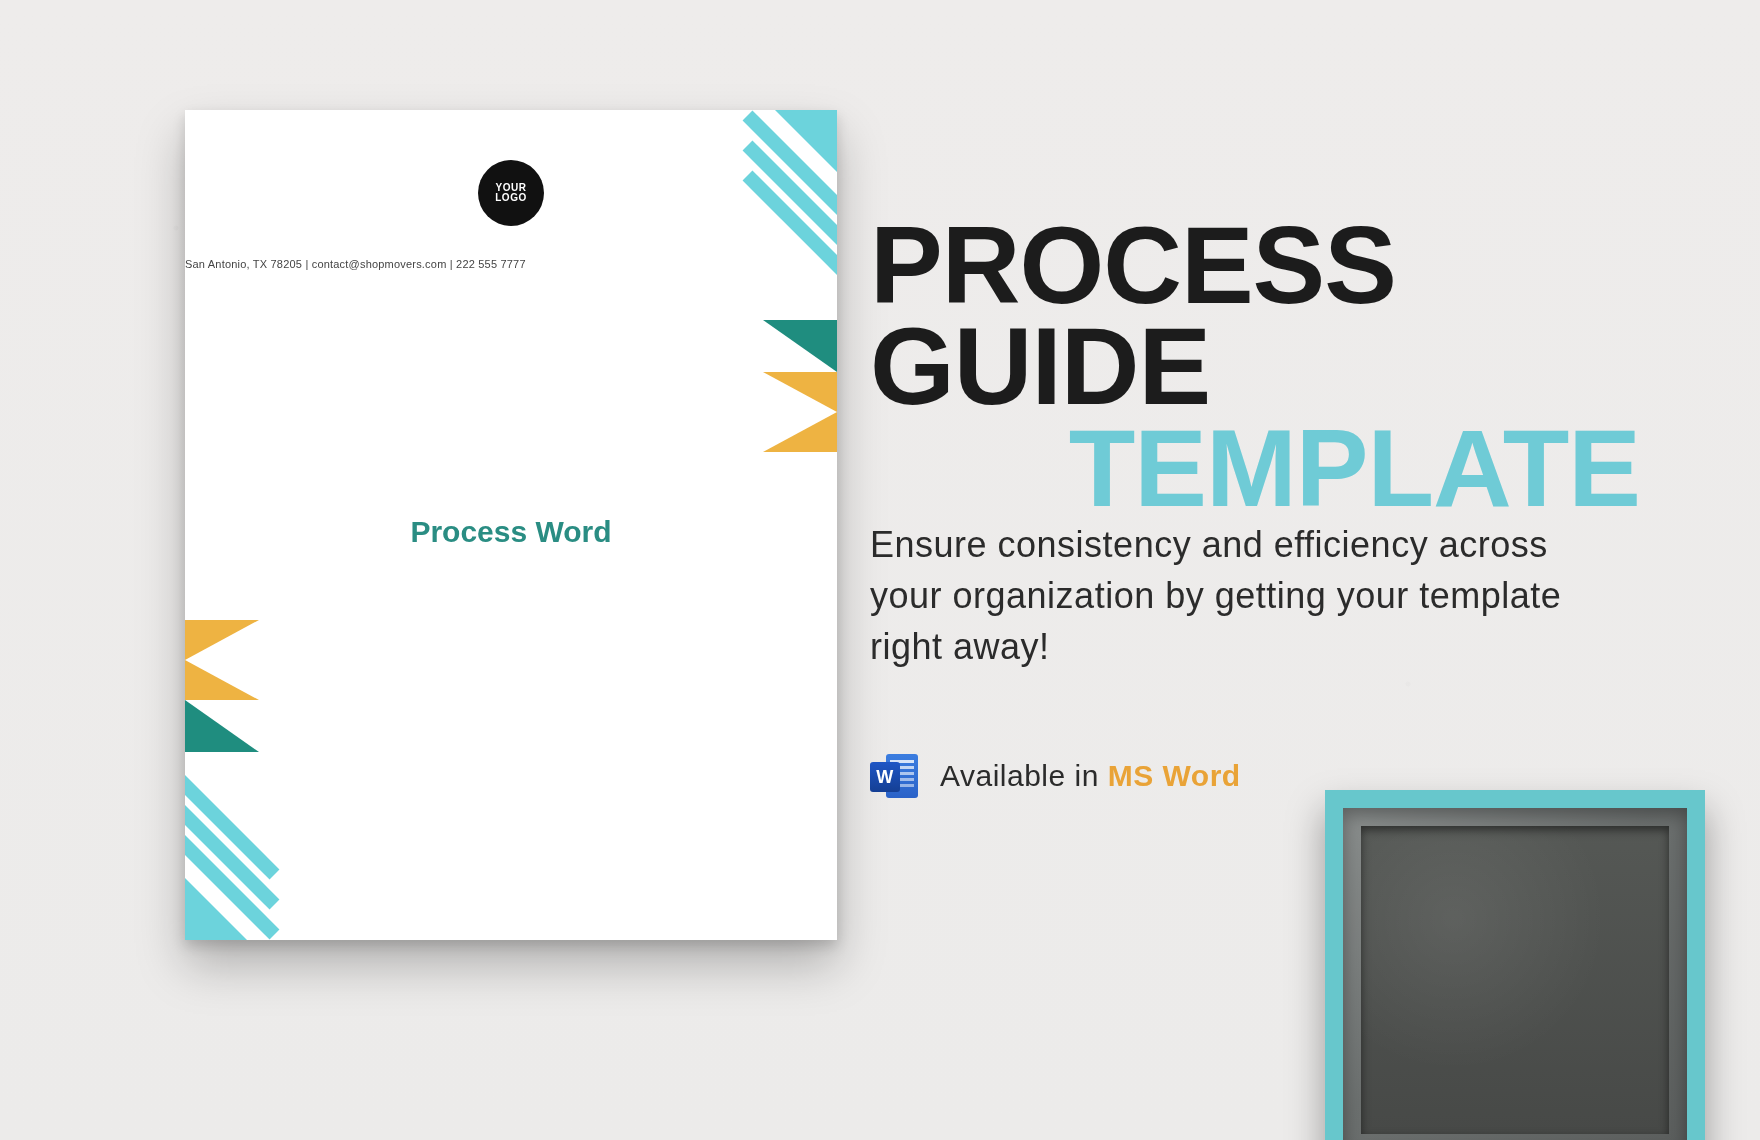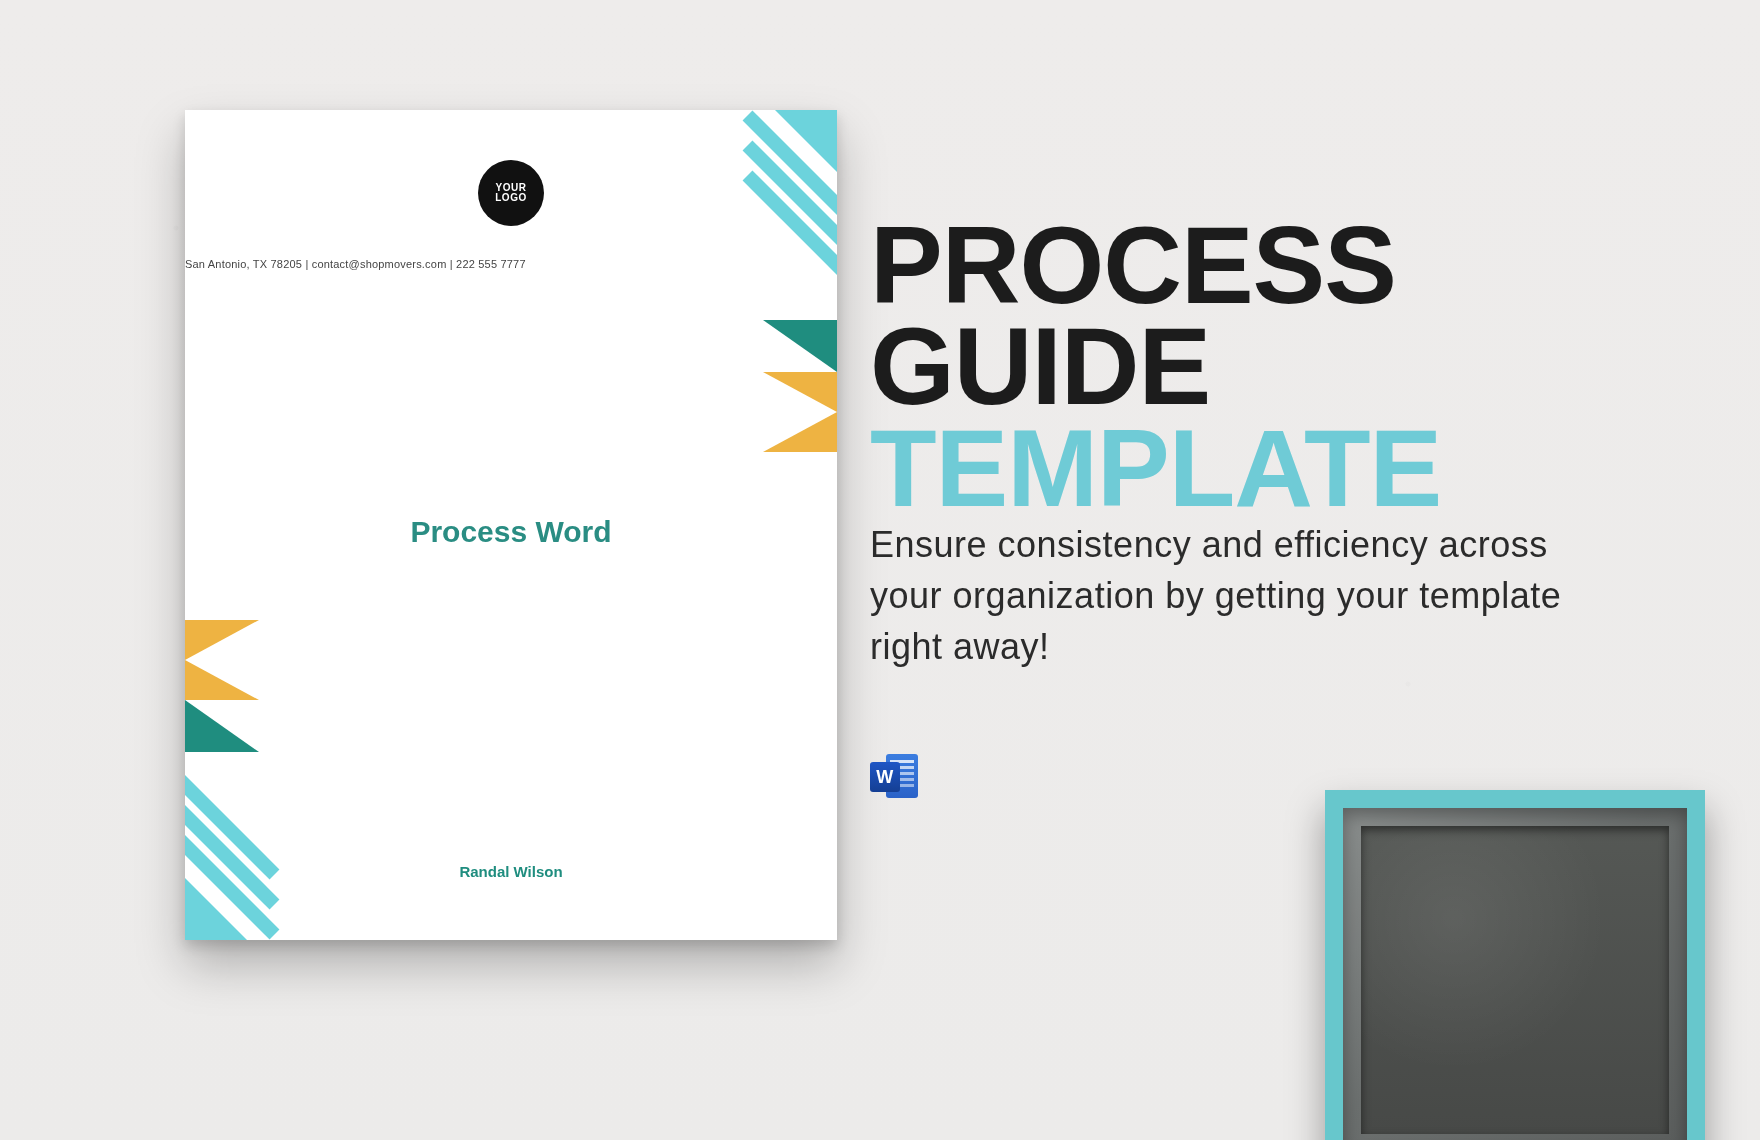--- a/index.html
+++ b/index.html
@@ -90,21 +90,21 @@
   }
   .headline{
     font-weight:900;
     font-size:109px;
     line-height:.93;
     letter-spacing:-1px;
     color:#1c1c1c;
     text-transform:uppercase;
     font-family: "Arial Black","Segoe UI Black","Helvetica Neue",Arial,sans-serif;
   }
-  .headline .accent{ color:#6fcbd6; display:block; }
+  .headline .accent{ color:#6fcbd6; display:block;text-align:right; }
   .sub{
     font-size:36px;
     line-height:1.42;
     color:#2b2b2b;
     letter-spacing:.5px;
     max-width:740px;
   }
   .avail{
     margin-top:80px;
     display:flex; align-items:center; gap:22px;
@@ -180,34 +180,36 @@
   <span class="tri rt-teal"></span>
   <span class="tri rt-yel-a"></span>
   <span class="tri rt-yel-b"></span>
   <span class="tri lt-yel-a"></span>
   <span class="tri lt-yel-b"></span>
   <span class="tri lt-teal"></span>
 
   <div class="logo">YOUR<br>LOGO</div>
   <div class="contact">San Antonio, TX 78205 | contact@shopmovers.com | 222 555 7777</div>
   <div class="doc-title">Process Word</div>
-  <div class="prepared-name">Randal Wilson</div>
 </div>
 
 <div class="copy">
   <div class="headline">
     <span>Process</span><br>
     <span>Guide</span>
     <span class="accent">Template</span>
   </div>
   <div class="sub">Ensure consistency and efficiency across your organization by getting your template right away!</div>
   <div class="avail">
     <span class="word-icon">
       <span class="back"></span>
       <span class="front">W</span>
+    </span>
+    <span>
+      <span>Available in </span><span class="ms">MS Word</span>
     </span>
   </div>
 </div>
 
 <div class="plant-pot">
   <div class="succulent" id="succulent">
       <span class="leaf" style="transform: translate(-50%, -100%) rotate(0deg);"></span>
       <span class="leaf" style="transform: translate(-50%, -100%) rotate(25.7143deg);"></span>
       <span class="leaf" style="transform: translate(-50%, -100%) rotate(51.4286deg);"></span>
       <span class="leaf" style="transform: translate(-50%, -100%) rotate(77.1429deg);"></span>

